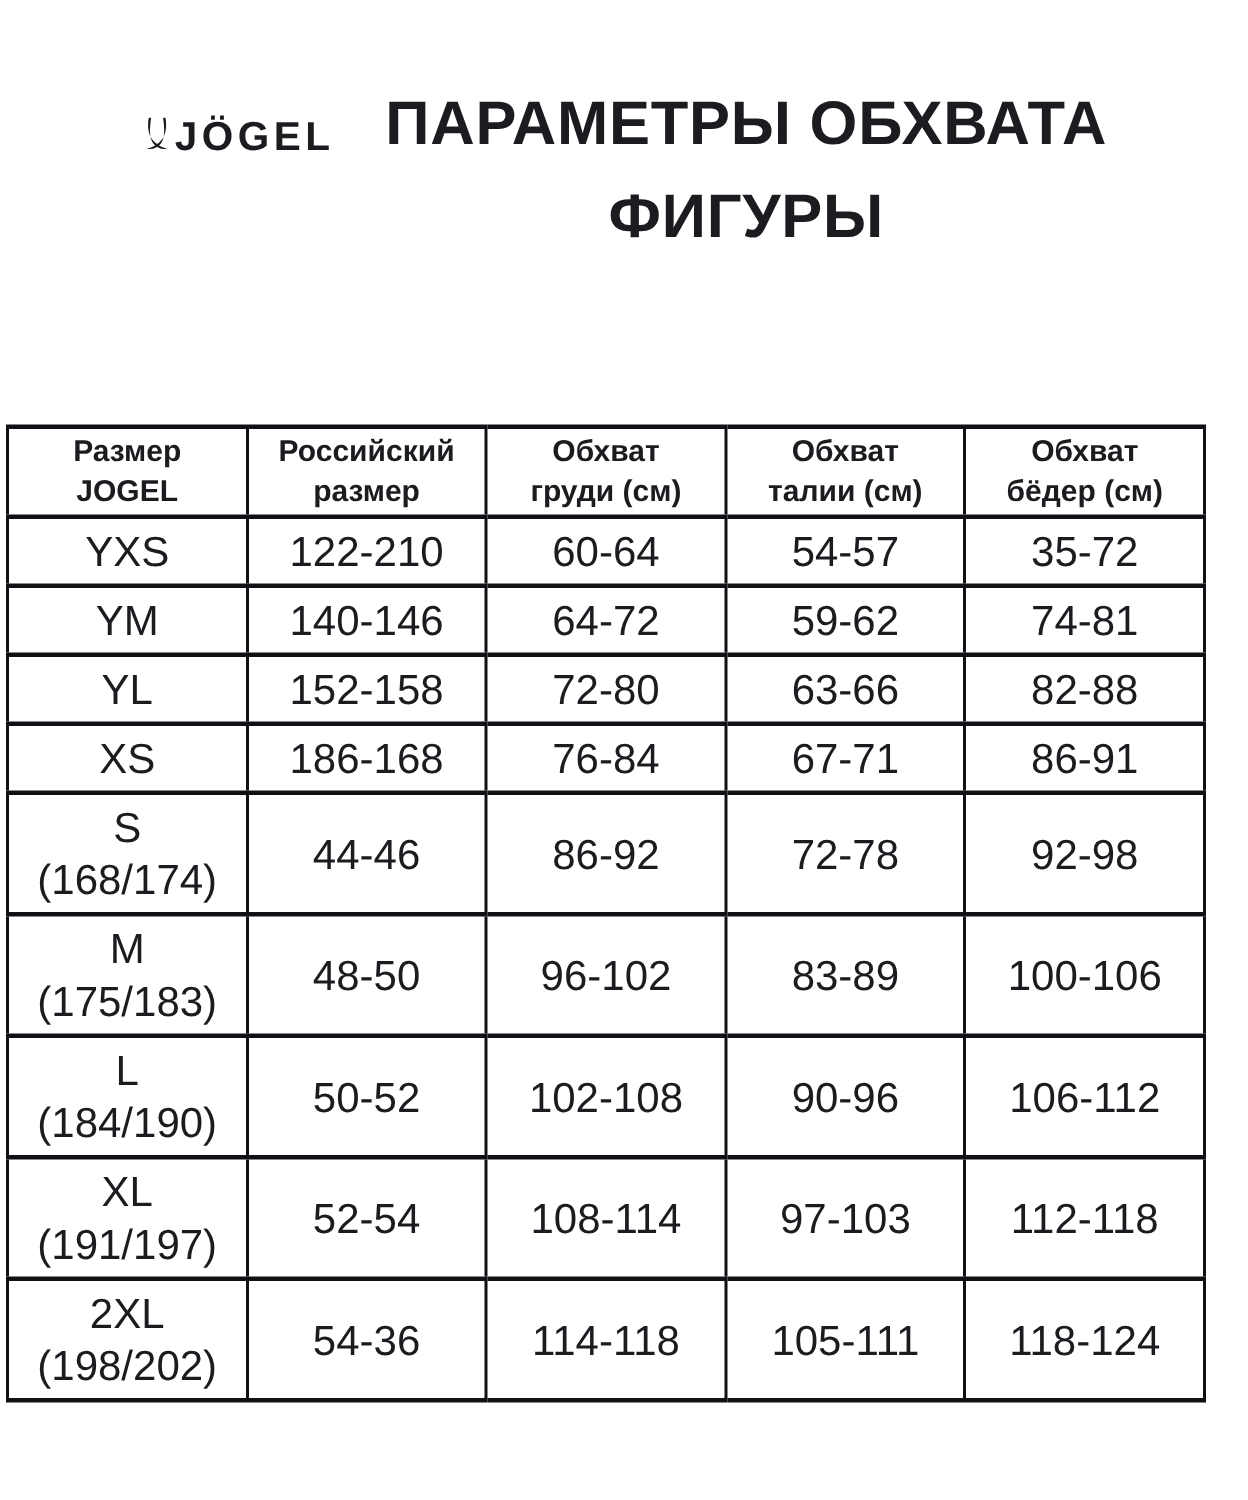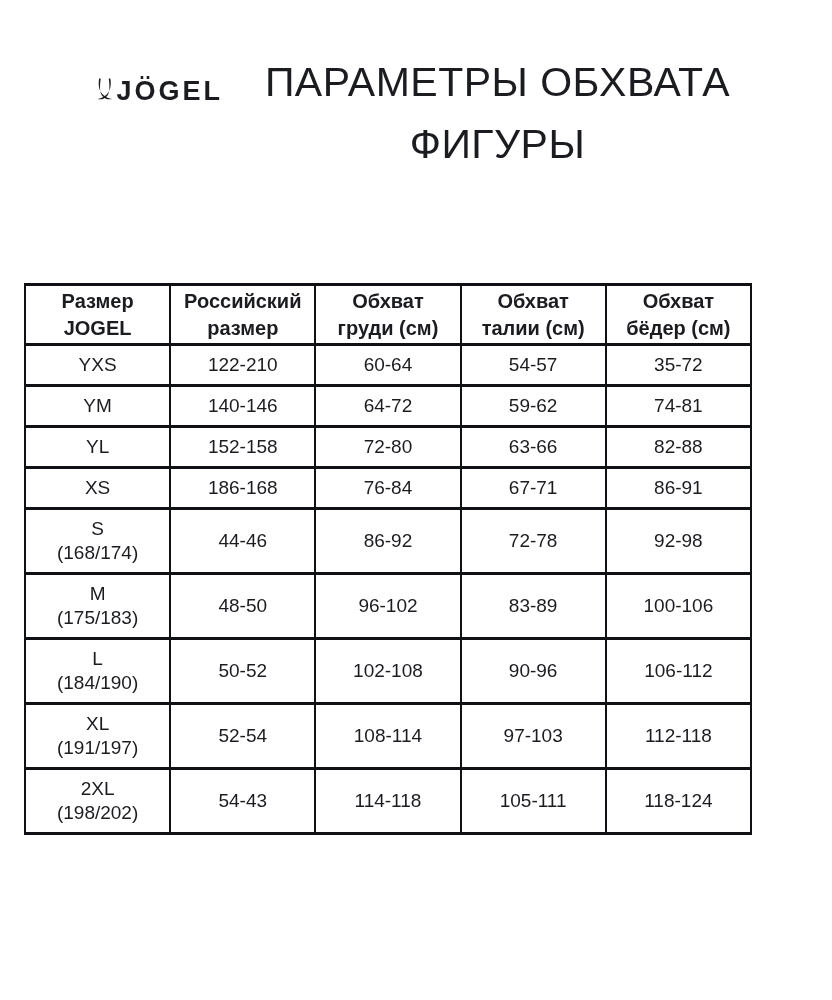--- a/index.html
+++ b/index.html
@@ -42,35 +42,35 @@
     font-size: 27px;
     font-weight: bold;
     letter-spacing: 3px;
     color: #1b1c20;
     line-height: 1;
   }
   .title {
     flex: 1;
     margin-right: 60px;
     text-align: center;
-    font-weight: normal;
+    font-weight: bold;
     font-size: 41px;
     line-height: 1.5;
     letter-spacing: 0.5px;
     color: #1b1c20;
     white-space: pre-line;
     padding-top: 10px;
   }
 
   
   .size-table {
     position: absolute;
     top: 283px;
-    left: 24px;
-    width: 728px;
+    left: 4px;
+    width: 800px;
     border-collapse: collapse;
     table-layout: fixed;
     color: #1b1c20;
   }
   .size-table th, .size-table td {
     border-left: 2px solid #101114;
     border-right: 2px solid #101114;
     border-top: 3px solid #101114;
     border-bottom: 3px solid #101114;
     text-align: center;
@@ -79,21 +79,21 @@
     background: #ffffff;
   }
   .size-table th {
     height: 60px;
     font-size: 20px;
     font-weight: bold;
     line-height: 1.35;
   }
   .size-table td {
     height: 41px;
-    font-size: 19px;
+    font-size: 28px;
     font-weight: normal;
     line-height: 1.25;
     padding: 4px 6px;
   }
   .size-table tr.tall td { height: 65px; }
 </style>
 </head>
 <body>
 
 <div class="page">
@@ -182,21 +182,21 @@
           <td>XL
 (191/197)</td>
           <td>52-54</td>
           <td>108-114</td>
           <td>97-103</td>
           <td>112-118</td>
         </tr>
         <tr class="tall">
           <td>2XL
 (198/202)</td>
-          <td>54-43</td>
+          <td>54-36</td>
           <td>114-118</td>
           <td>105-111</td>
           <td>118-124</td>
         </tr>
       </tbody>
   </table>
 
 </div>
 
 </body></html>

